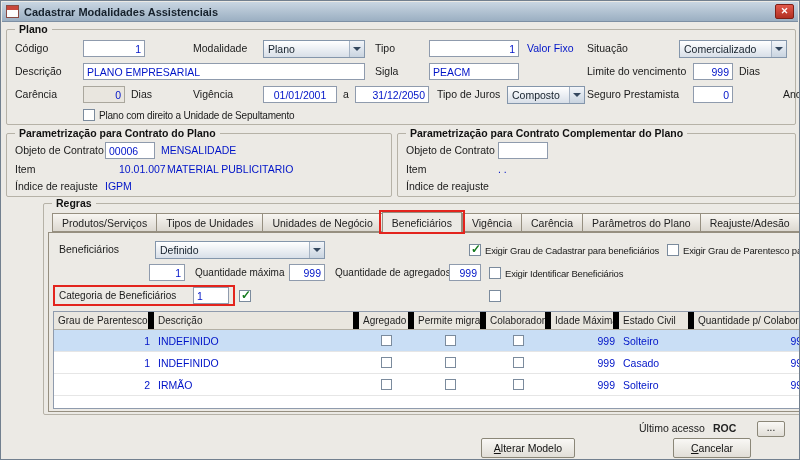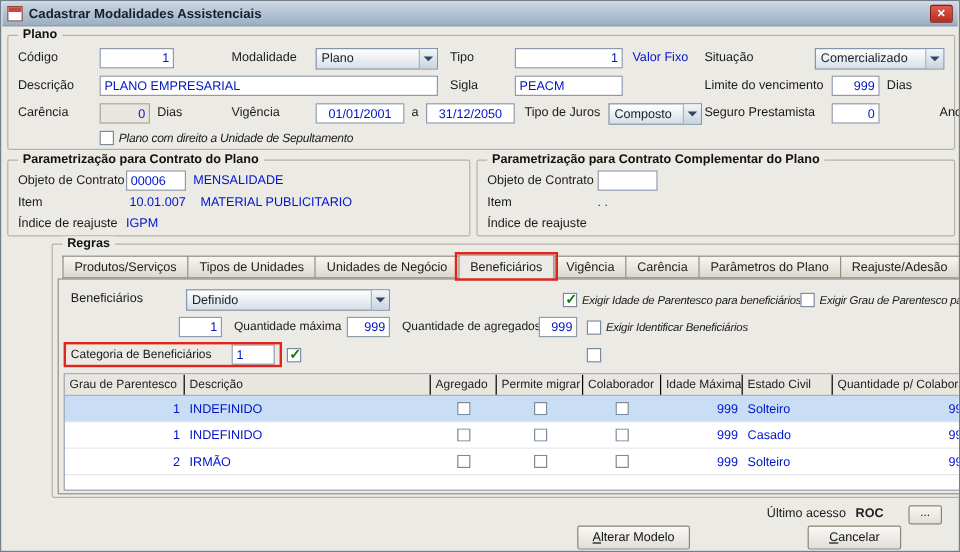--- a/index.html
+++ b/index.html
@@ -21,32 +21,32 @@
   .inp.dis{background:#e9e6df;border-color:#aaa79d;}
   .combo{position:absolute;height:18px;border:1px solid #8496ab;background:linear-gradient(180deg,#ffffff,#d8dfe8);font-size:10.5px;color:#15202b;display:flex;align-items:stretch;cursor:default;}
   .combo .ctxt{flex:1;padding:2px 0 0 4px;white-space:nowrap;overflow:hidden;}
   .combo .arw{width:15px;border-left:1px solid #a5b3c4;background:linear-gradient(180deg,#f2f5f9,#c9d4e0);display:flex;align-items:center;justify-content:center;}
   .combo .arw::after{content:"";border:4px solid transparent;border-top:4px solid #33475e;margin-top:4px;}
   .grp{position:absolute;border:1px solid #b6b2a7;border-radius:2px;}
   .grp>.gt{position:absolute;top:-7px;left:8px;background:#eceae5;padding:0 4px;font-size:10.5px;font-weight:bold;color:#111;white-space:nowrap;}
   .chk{position:absolute;display:flex;align-items:center;gap:4px;height:14px;cursor:default;}
   .chk .bx{width:12px;height:12px;background:#fff;border:1px solid #7b8b9d;position:relative;flex:none;}
   .chk .bx.checked::after{content:"✓";position:absolute;left:1px;top:-3px;font-size:12px;font-weight:bold;color:#157a1e;}
-  .chk .cl{font-size:9.5px;letter-spacing:-0.2px;color:#1a1a1a;white-space:nowrap;font-style:italic;}
+  .chk .cl{font-size:9.5px;letter-spacing:-0.2px;color:#1a1a1a;white-space:nowrap;}
   
   .tabs{position:absolute;left:8px;top:9px;display:flex;z-index:2;}
   .tab{height:19px;line-height:18px;padding:0 9px;font-size:10.5px;color:#222;background:linear-gradient(180deg,#f8f6f2,#dcd8d0);border:1px solid #968f80;border-right:none;white-space:nowrap;cursor:pointer;}
   .tab:last-child{border-right:1px solid #968f80;}
   .tab.active{position:relative;background:#eceae5;height:21px;margin-top:-1px;line-height:20px;border-right:1px solid #968f80;z-index:3;}
   .panel{position:absolute;left:4px;top:28px;width:782px;height:180px;border:1px solid #968f80;background:#eceae5;overflow:hidden;}
   
   .tbl{position:absolute;left:4px;top:78px;width:774px;height:98px;border:1px solid #8f9bad;background:#fff;display:flex;overflow:hidden;}
   .tgrid{width:758px;}
   .thead{display:flex;height:18px;background:#e9e6df;border-bottom:1px solid #b3afa4;}
-  .th{font-size:10px;color:#222;padding:3px 4px 0;border-right:1px solid #000000;white-space:nowrap;overflow:hidden;}
+  .th{font-size:10px;color:#222;padding:3px 4px 0;border-right:6px solid #000000;white-space:nowrap;overflow:hidden;}
   .th.r{text-align:right;}
   .trow{display:flex;height:22px;border-bottom:1px solid #e6e6e6;background:#fff;align-items:center;cursor:default;}
   .trow.checked{background:#c9def5;}
   .td{font-size:10.5px;color:#0014c8;padding:0 4px;white-space:nowrap;overflow:hidden;}
   .td.r{text-align:right;}
   .td.c{display:flex;justify-content:center;}
   .cbx{width:11px;height:11px;border:1px solid #7b8b9d;background:#fff;position:relative;}
   .w1{width:100px;}.w2{width:205px;}.w3{width:55px;}.w4{width:72px;}.w5{width:65px;}.w6{width:68px;}.w7{width:75px;}.w8{width:118px;}
   .vscroll{width:16px;border-left:1px solid #b3afa4;background:#f3f1ec;display:flex;flex-direction:column;}
   .sbtn{height:15px;background:#e8e5de;border:1px solid #b1ada2;font-size:7px;color:#444;display:flex;align-items:center;justify-content:center;cursor:pointer;}
@@ -95,21 +95,21 @@
     <span class="lbl" style="left:580px;top:33px;">Limite do vencimento</span>
     <input class="inp num" style="left: 686px; top: 33px; width: 40px;" readonly="" value="999">
     <span class="lbl" style="left:732px;top:33px;">Dias</span>
 
     <span class="lbl" style="left:8px;top:56px;">Carência</span>
     <input class="inp num dis" style="left: 76px; top: 56px; width: 42px;" readonly="" value="0">
     <span class="lbl" style="left:124px;top:56px;">Dias</span>
     <span class="lbl" style="left:186px;top:56px;">Vigência</span>
     <input class="inp ctr" style="left: 256px; top: 56px; width: 74px;" readonly="" value="01/01/2001">
     <span class="lbl" style="left:336px;top:56px;">a</span>
-    <input class="inp ctr" style="left: 348px; top: 56px; width: 74px;" readonly="" value="31/12/2050">
+    <input class="inp ctr" style="left: 348px; top: 56px; width: 74px; text-align: right;" readonly="" value="31/12/2050">
     <span class="lbl" style="left:430px;top:56px;">Tipo de Juros</span>
     <div class="combo" style="left:500px;top:56px;width:78px;">
       <span class="ctxt">Composto</span>
       <span class="arw"></span>
     </div>
     <span class="lbl" style="left:580px;top:56px;">Seguro Prestamista</span>
     <input class="inp num" style="left: 686px; top: 56px; width: 40px;" readonly="" value="0">
     <span class="lbl" style="left:732px;top:56px;margin-left:44px;">Anos</span>
 
     <div class="chk" style="left:76px;top:78px;">
@@ -117,21 +117,21 @@
       <span class="cl" style="font-size:10px;">Plano com direito a Unidade de Sepultamento</span>
     </div>
   </div>
 
   <div class="grp" style="left:5px;top:132px;width:386px;height:64px;">
     <span class="gt">Parametrização para Contrato do Plano</span>
     <span class="lbl" style="left:8px;top:8px;">Objeto de Contrato</span>
     <input class="inp" style="left: 98px; top: 8px; width: 50px;" readonly="" value="00006">
     <span class="stat blue" style="left:154px;top:8px;">MENSALIDADE</span>
     <span class="lbl" style="left:8px;top:27px;">Item</span>
-    <span class="stat blue" style="left:101px;top:27px;">10.01.007</span>
+    <span class="stat blue" style="left:112px;top:27px;">10.01.007</span>
     <span class="stat blue" style="left:160px;top:27px;">MATERIAL PUBLICITARIO</span>
     <span class="lbl" style="left:8px;top:44px;">Índice de reajuste</span>
     <span class="stat blue" style="left:98px;top:44px;">IGPM</span>
   </div>
 
   <div class="grp" style="left:396px;top:132px;width:399px;height:64px;">
     <span class="gt">Parametrização para Contrato Complementar do Plano</span>
     <span class="lbl" style="left:8px;top:8px;">Objeto de Contrato</span>
     <input class="inp" style="left: 100px; top: 8px; width: 50px;" readonly="" value="">
     <span class="lbl" style="left:8px;top:27px;">Item</span>
@@ -156,21 +156,21 @@
 
     <div class="panel">
 
       <span class="lbl" style="left:10px;top:8px;">Beneficiários</span>
       <div class="combo" style="left:106px;top:8px;width:170px;">
         <span class="ctxt">Definido</span>
         <span class="arw"></span>
       </div>
       <div class="chk" style="left:420px;top:10px;">
         <span class="bx checked"></span>
-        <span class="cl">Exigir Idade de Parentesco para beneficiários</span>
+        <span class="cl">Exigir Grau de Cadastrar para beneficiários</span>
       </div>
       <div class="chk" style="left:618px;top:10px;">
         <span class="bx"></span>
         <span class="cl">Exigir Grau de Parentesco para agregados</span>
       </div>
 
       <input class="inp num" style="left: 100px; top: 31px; width: 36px;" readonly="" value="1">
       <span class="lbl" style="left:146px;top:31px;font-size:10px;">Quantidade máxima</span>
       <input class="inp num" style="left: 240px; top: 31px; width: 36px;" readonly="" value="999">
       <span class="lbl" style="left:286px;top:31px;font-size:10px;">Quantidade de agregados</span>

